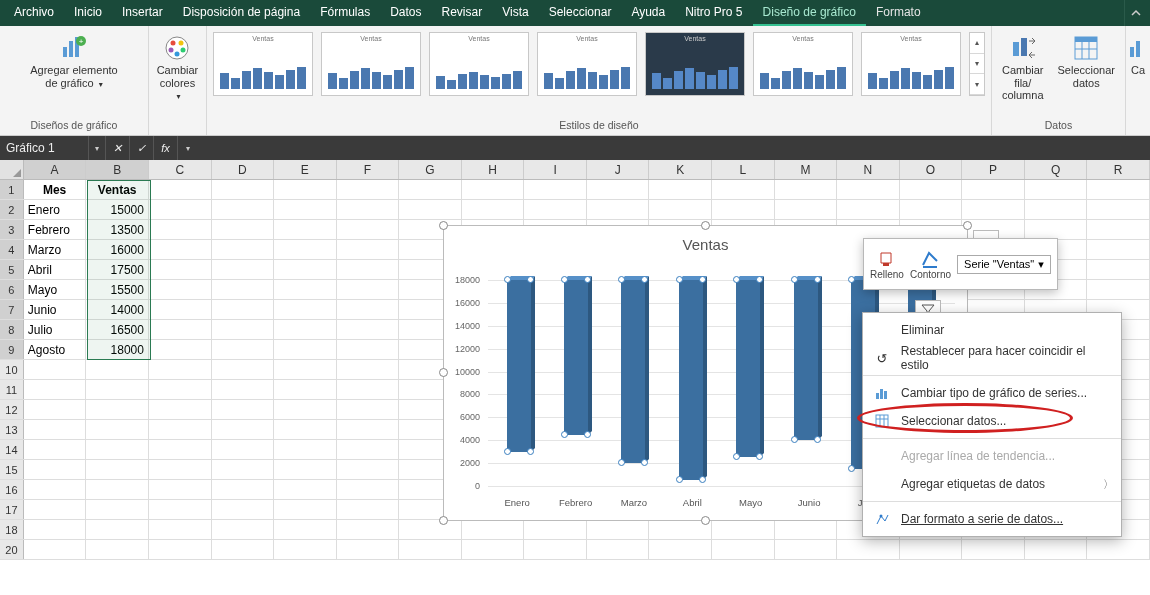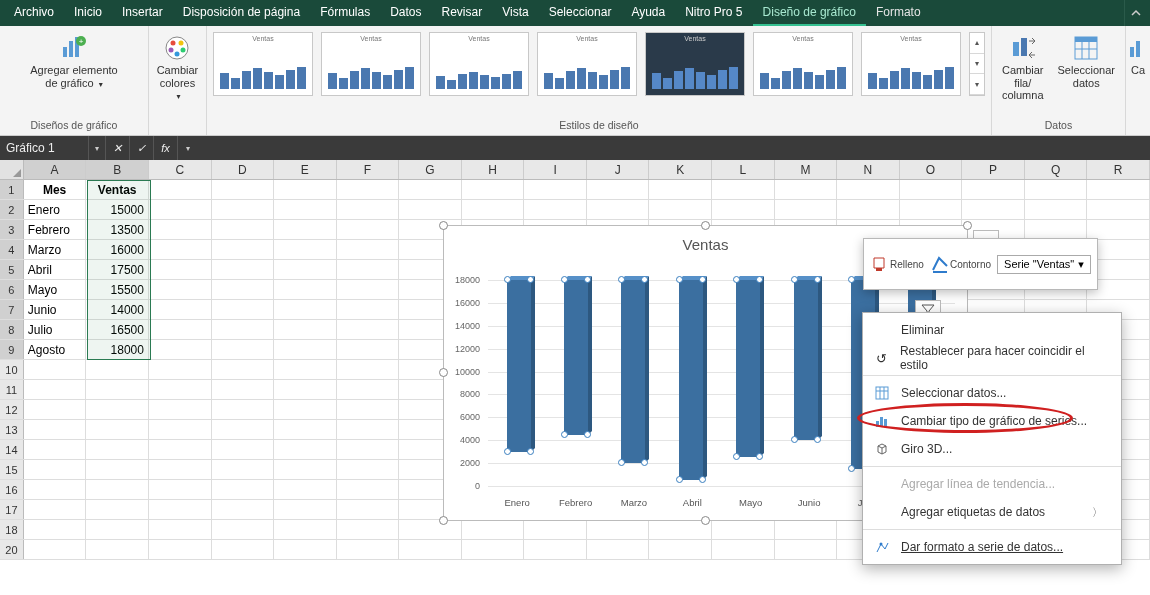--- a/index.html
+++ b/index.html
@@ -81,27 +81,27 @@
 .bar3d .side { position:absolute; bottom:0; left:24px; width:4px; background:#2d5880; transform:skewY(-45deg); transform-origin:bottom left;}
 .bar3d .top { position:absolute; left:0; width:24px; height:4px; background:#5690c8; transform:skewX(-45deg); transform-origin:bottom left;}
 .bar3d .pt { position:absolute; width:7px; height:7px; background:#fff; border:1px solid #3a7fbf; border-radius:50%;}
 .x-labels { position:absolute; left:44px; right:12px; bottom:12px; display:flex; }
 .x-labels span { flex:1; text-align:center; font-size:9.5px; color:#555; }
 .chart-side-btns { position:absolute; right:-34px; top:4px; width:28px;}
 .chart-side-btns div { width:26px; height:26px; border:1px solid #bbb; background:#fff; margin-bottom:4px; display:flex; align-items:center; justify-content:center; font-size:14px;}
 
 
 .mini-tb { position:absolute; left:863px; top:78px; background:#fff; border:1px solid #b8b8b8; box-shadow:0 3px 10px rgba(0,0,0,0.25); padding:4px 6px; display:flex; align-items:center; gap:6px; height:52px; z-index:5;}
-.mini-tb .mbtn { display:flex; align-items:center; font-size:10px; color:#444; cursor:pointer;}
+.mini-tb .mbtn { display:flex; flex-direction:column; align-items:center; font-size:10px; color:#444; cursor:pointer;}
 .mini-tb .series-sel { border:1px solid #aaa; padding:2px 6px; font-size:11px; display:flex; align-items:center; gap:4px;}
 .mini-under { position:absolute; left:915px; top:140px; width:26px; height:22px; border:1px solid #bbb; background:#fff; display:flex; align-items:center; justify-content:center;}
 
 
 .ctx { position:absolute; left:862px; top:152px; width:260px; background:#fff; border:1px solid #b0b0b0; box-shadow:0 4px 14px rgba(0,0,0,0.3); padding:3px 0; z-index:6; font-size:12px;}
-.ctx .mi { display:flex; align-items:center; height:28px; padding:0 18px 0 10px; cursor:pointer; color:#333; gap:10px;}
+.ctx .mi { display:flex; align-items:center; height:28px; padding:0 7px 0 10px; cursor:pointer; color:#333; gap:10px;}
 .ctx .mi.dis { color:#aaa; cursor:default; }
 .ctx .mi .ico { width:18px; display:flex; align-items:center; justify-content:center; font-size:13px;}
 .ctx .sep { height:1px; background:#ddd; margin:3px 0;}
 .ctx .mi .chev { margin-left:auto; font-size:11px; color:#666;}
 
 
 .hl-oval { position:absolute; border:3px solid #d02020; border-radius:50%; pointer-events:none; z-index:7;}
 
 svg { display:block; }
 </style>
@@ -933,46 +933,37 @@
         <span>Eliminar</span>
       </div>
     <div class="mi">
         <span class="ico">↺</span>
         <span>Restablecer para hacer coincidir el estilo</span>
       </div>
     <div class="sep"></div>
     <div class="mi">
       <span class="ico">
           <svg width="14" height="14">
+            <rect x="1" y="7" width="3" height="6" fill="#5a9bd5"></rect>
+            <rect x="5" y="3" width="3" height="10" fill="#5a9bd5"></rect>
+            <rect x="9" y="5" width="3" height="8" fill="#5a9bd5"></rect>
+          </svg>
+        </span>
+      <span>Cambiar tipo de gráfico de series...</span>
+    </div>
+    <div class="mi">
+      <span class="ico">
+          <svg width="14" height="14">
             <rect x="1" y="1" width="12" height="12" fill="none" stroke="#5a9bd5"></rect>
             <line x1="1" y1="5" x2="13" y2="5" stroke="#5a9bd5"></line>
             <line x1="5" y1="1" x2="5" y2="13" stroke="#5a9bd5"></line>
             <line x1="9" y1="1" x2="9" y2="13" stroke="#5a9bd5"></line>
           </svg>
         </span>
       <span>Seleccionar datos...</span>
-    </div>
-    <div class="mi">
-      <span class="ico">
-          <svg width="14" height="14">
-            <rect x="1" y="7" width="3" height="6" fill="#5a9bd5"></rect>
-            <rect x="5" y="3" width="3" height="10" fill="#5a9bd5"></rect>
-            <rect x="9" y="5" width="3" height="8" fill="#5a9bd5"></rect>
-          </svg>
-        </span>
-      <span>Cambiar tipo de gráfico de series...</span>
-    </div>
-    <div class="mi">
-      <span class="ico">
-          <svg width="14" height="14">
-            <path d="M3 4 L7 2 L11 4 L11 10 L7 12 L3 10 Z" fill="none" stroke="#666"></path>
-            <path d="M3 4 L7 6 L11 4 M7 6 L7 12" stroke="#666" fill="none"></path>
-          </svg>
-        </span>
-      <span>Giro 3D...</span>
     </div>
     <div class="sep"></div>
     <div class="mi dis">
       <span class="ico"></span>
         <span>Agregar línea de tendencia...</span>
     </div>
     <div class="mi">
       <span class="ico"></span>
         <span>Agregar etiquetas de datos</span>
         <span class="chev">〉</span>

